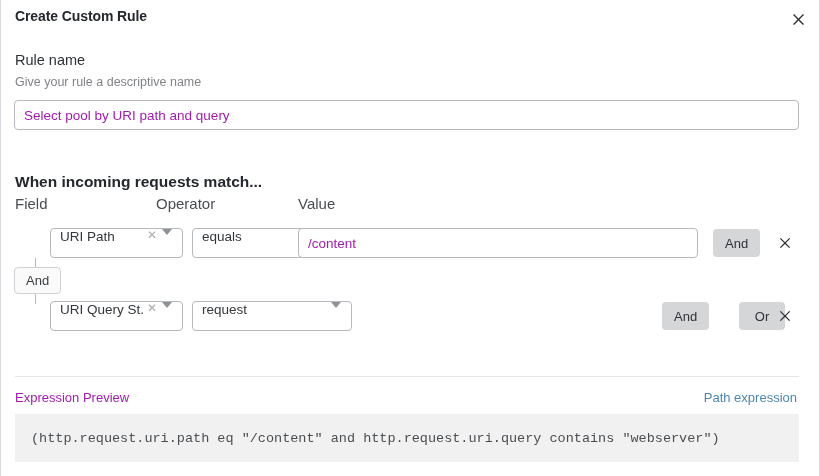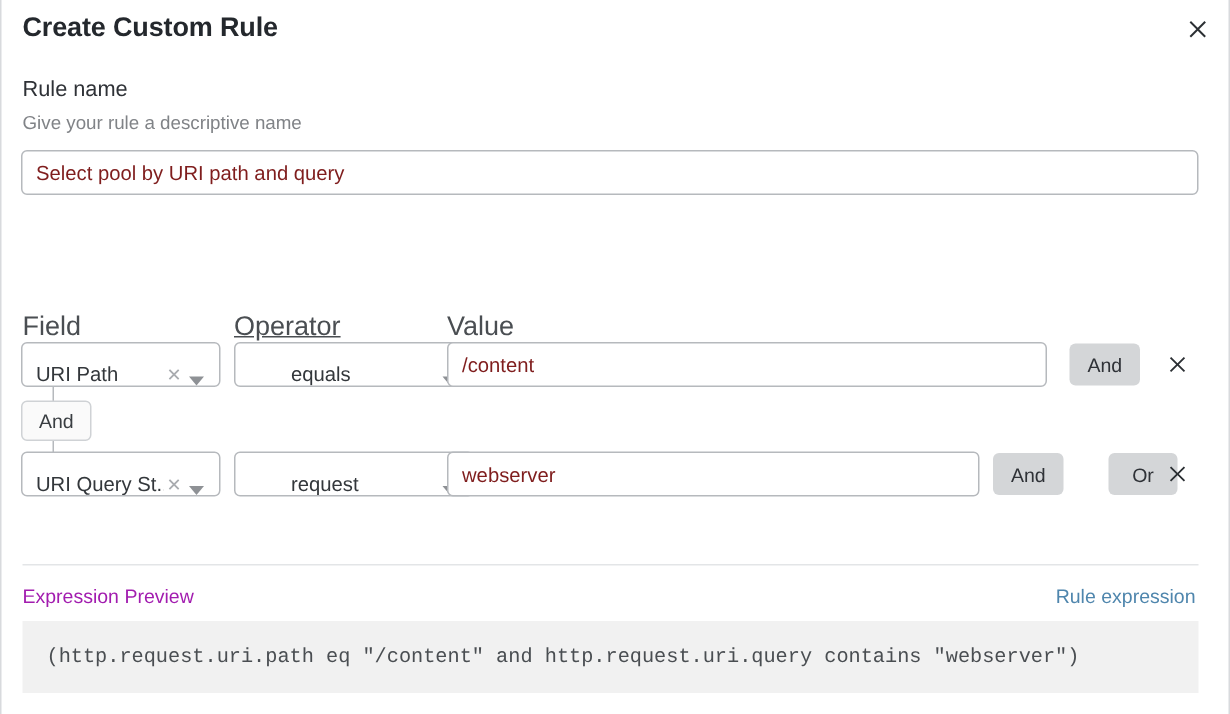--- a/index.html
+++ b/index.html
@@ -19,21 +19,21 @@
     width: 820px; height: 476px;
     background: #ffffff;
     border-left: 1px solid #d8dadd;
     border-right: 1px solid #d8dadd;
   }
 
   
   .dialog-title {
     position: absolute;
     left: 14px; top: 8px;
-    font-size: 18px;
+    font-size: 14px;
     font-weight: bold;
     letter-spacing: -0.1px;
     color: #24282d;
     text-align: center;
   }
   .close-btn {
     position: absolute;
     right: 9px; top: 7px;
     width: 24px; height: 24px;
     display: flex; align-items: center; justify-content: center;
@@ -60,62 +60,63 @@
   #rule-name-hint  { left: 14px; top: 75px; }
 
   .text-input {
     position: absolute;
     height: 30px;
     border: 1px solid #b6b9bd;
     border-radius: 4px;
     background: #ffffff;
     font-family: "Liberation Sans", sans-serif;
     font-size: 13.5px;
-    color: #7f1d1d;
+    color: #a21caf;
     padding: 0 9px;
     outline: none;
   }
   #rule-name-input {
     left: 13px; top: 100px; width: 785px;
   }
 
   
   .section-heading {
     position: absolute;
     left: 14px; top: 173px;
     font-size: 15.5px;
     font-weight: bold;
     color: #24282d;
   }
 
   
   .col-header {
     position: absolute;
-    top: 207px;
-    font-size: 18px;
+    top: 195px;
+    font-size: 15px;
     color: #4a4e52;
   }
   #col-field    { left: 14px; }
-  #col-operator { left: 155px; text-decoration: underline; }
+  #col-operator { left: 155px; }
   #col-value    { left: 297px; }
 
   
   .cond-row { position: absolute; left: 0; width: 820px; height: 34px; }
   #cond-row-0 { top: 228px; }
   #cond-row-1 { top: 301px; }
 
   .select-box {
     position: absolute;
     height: 30px;
     border: 1px solid #b6b9bd;
     border-radius: 4px;
     background: #ffffff;
     display: flex;
-    align-items: flex-end;
-    cursor: pointer;
+    align-items: flex-start;
+    cursor: pointer;
+    margin-left: 36px;
   }
   .select-text {
     flex: 1 1 auto;
     padding-left: 9px;
     font-size: 13.5px;
     color: #33373b;
     white-space: nowrap;
     overflow: hidden;
   }
   .select-clear {
@@ -129,21 +130,21 @@
   .caret {
     flex: 0 0 auto;
     width: 0; height: 0;
     margin-right: 10px;
     border-left: 5px solid transparent;
     border-right: 5px solid transparent;
     border-top: 6px solid #8e9195;
   }
 
   .field-select    { left: 13px;  width: 133px; }
-  .operator-select { left: 155px; width: 160px; padding-left: 28px; }
+  .operator-select { left: 155px; width: 160px; }
 
   .value-input-0 { left: 297px; width: 400px; }
   .value-input-1 { left: 297px; width: 355px; }
 
   
   .logic-btn {
     position: absolute;
     height: 28px;
     min-width: 46px;
     top: 1px;
@@ -246,20 +247,21 @@
   <div class="close-btn">
     <svg width="15" height="15" viewBox="0 0 16 16" aria-hidden="true">
       <path d="M3.2 2.2 L8 7 L12.8 2.2 L13.8 3.2 L9 8 L13.8 12.8 L12.8 13.8 L8 9 L3.2 13.8 L2.2 12.8 L7 8 L2.2 3.2 Z" fill="#2b2f33"></path>
     </svg>
   </div>
 
   <div class="label-strong" id="rule-name-label">Rule name</div>
   <div class="label-muted" id="rule-name-hint">Give your rule a descriptive name</div>
   <input class="text-input" id="rule-name-input" type="text" value="Select pool by URI path and query" style="">
 
+  <div class="section-heading">When incoming requests match...</div>
 
   <div class="col-header" id="col-field">Field</div>
   <div class="col-header" id="col-operator">Operator</div>
   <div class="col-header" id="col-value">Value</div>
 
   <div class="cond-row" id="cond-row-0">
     <div class="select-box field-select">
       <span class="select-text">URI Path</span>
       <span class="select-clear">✕</span>
       <span class="caret"></span>
@@ -292,33 +294,32 @@
       <span class="select-text">URI Query St...</span>
       <span class="select-clear">✕</span>
       <span class="caret"></span>
     </div>
 
     <div class="select-box operator-select">
       <span class="select-text">request</span>
       <span class="caret"></span>
     </div>
 
-    <input class="text-input value-input-1" type="text" value="webserver" style="">
 
     <button class="logic-btn" id="row1-and">And</button>
     <button class="logic-btn" id="row1-or">Or</button>
 
     <div class="delete-btn" id="row1-delete">
       <svg width="14" height="14" viewBox="0 0 16 16" aria-hidden="true">
         <path d="M3.2 2.2 L8 7 L12.8 2.2 L13.8 3.2 L9 8 L13.8 12.8 L12.8 13.8 L8 9 L3.2 13.8 L2.2 12.8 L7 8 L2.2 3.2 Z" fill="#2b2f33"></path>
       </svg>
     </div>
   </div>
 
   <div class="divider"></div>
   <div id="expr-label">Expression Preview</div>
-  <a id="edit-expression-link">Rule expression</a>
+  <a id="edit-expression-link">Path expression</a>
 
   <div class="expr-box">
     <span class="expr-code">(http.request.uri.path eq "/content" and http.request.uri.query contains "webserver")</span>
   </div>
 
 </div>
 
 </body></html>

